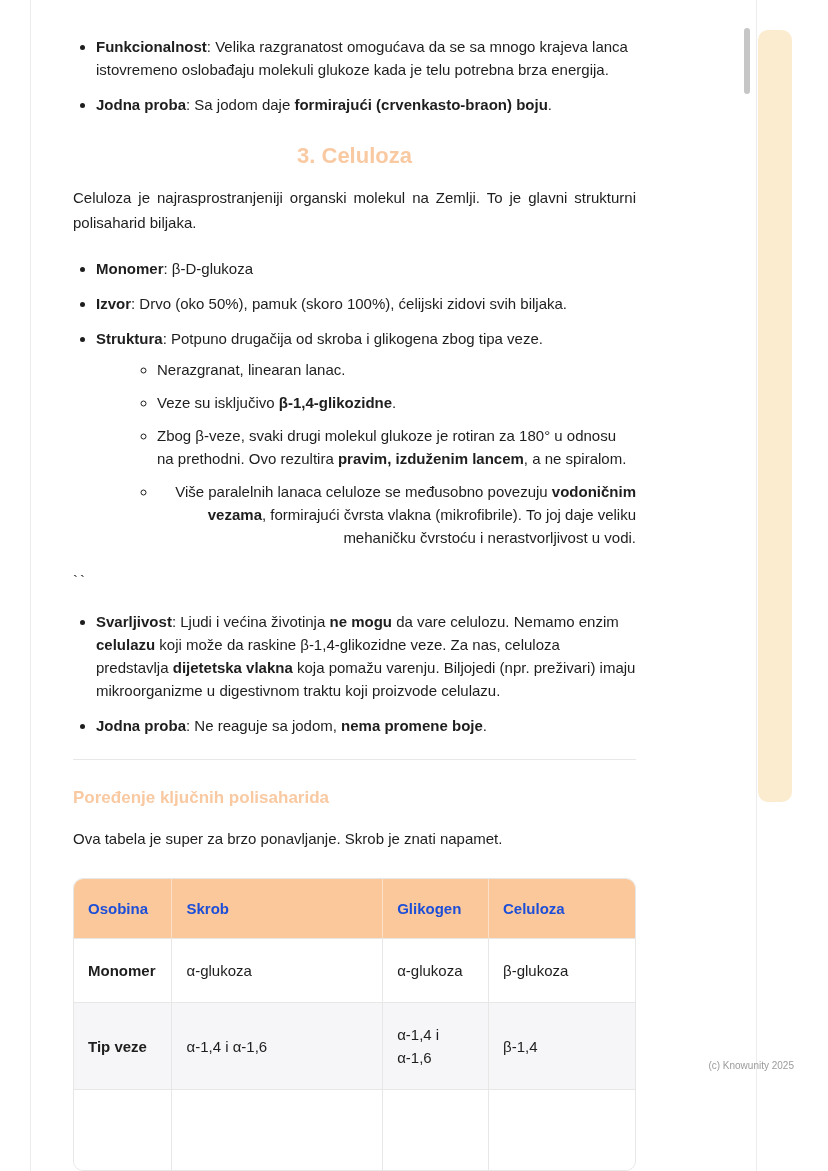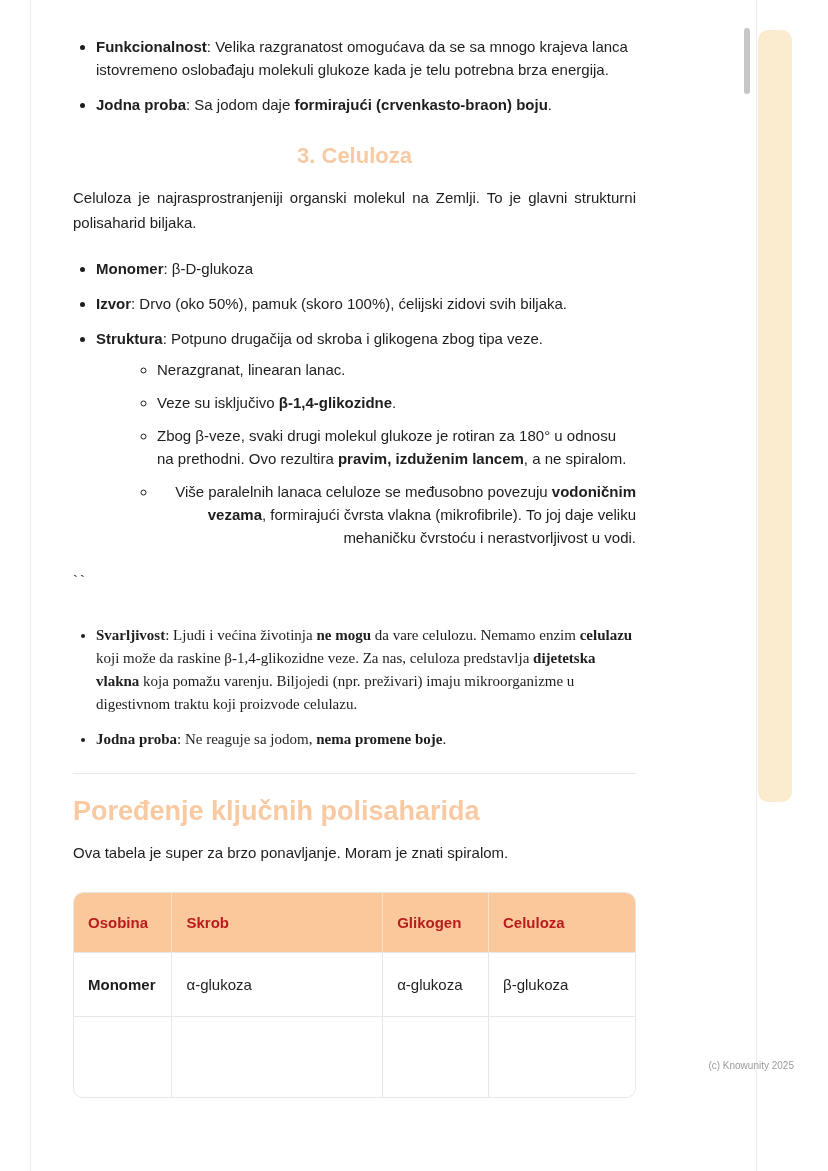--- a/index.html
+++ b/index.html
@@ -33,38 +33,38 @@
   ul.sublist { list-style: circle outside; padding-left: 33px; margin-top: 8px; }
   ul.sublist > li { margin-bottom: 10px; margin-left: 28px; }
   ul.sublist > li:last-child { margin-bottom: 0; text-align: right; }
   h3.sec-heading {
     font-size: 22px; line-height: 27px; font-weight: 700;
     color: #f9c9a2;
     margin: 26px 0 16px 0;
     text-align: center;
   }
   h2.sec-heading {
-    font-size: 27px; line-height: 31px; font-weight: 700;
+    font-size: 17px; line-height: 31px; font-weight: 700;
     color: #f9c9a2;
     margin: 22px 0 14px 0;
   }
   p.justified { text-align: justify; line-height: 25px; margin-bottom: 22px; }
   p.plain { margin-bottom: 28px; }
   .stray-marks { margin-top: 20px; letter-spacing: 2px; color: #1e1e1e; }
-  ul.second { margin-top: 32px; font-family: Liberation Serif, serif; }
+  ul.second { margin-top: 18px; }
   hr.divider { border: 0; border-top: 1px solid #e8e8e8; margin-top: 22px; }
   .table-wrap {
     width: 563px;
     border: 1px solid #e7e7e7;
     border-radius: 10px;
     overflow: hidden;
   }
   table { width: 100%; border-collapse: collapse; font-size: 15px; }
   th {
-    background: #fac89b; color: #b91c1c;
+    background: #fac89b; color: #1d4ed8;
     font-weight: 700; text-align: left;
     padding: 18px 14px;
     border-right: 1px solid rgba(255,255,255,0.45);
   }
   th:last-child { border-right: none; }
   td {
     padding: 20px 14px;
     border-top: 1px solid #e7e7e7;
     border-right: 1px solid #e7e7e7;
     vertical-align: middle;
@@ -128,21 +128,21 @@
 
     <ul class="blist second">
       <li><b>Svarljivost</b>: Ljudi i većina životinja <b>ne mogu</b> da vare celulozu. Nemamo enzim <b>celulazu</b> koji može da raskine β-1,4-glikozidne veze. Za nas, celuloza predstavlja <b>dijetetska vlakna</b> koja pomažu varenju. Biljojedi (npr. preživari) imaju mikroorganizme u digestivnom traktu koji proizvode celulazu.</li>
       <li><b>Jodna proba</b>: Ne reaguje sa jodom, <b>nema promene boje</b>.</li>
     </ul>
 
     <hr class="divider">
 
     <h2 class="sec-heading">Poređenje ključnih polisaharida</h2>
 
-    <p class="plain">Ova tabela je super za brzo ponavljanje. Moram je znati spiralom.</p>
+    <p class="plain">Ova tabela je super za brzo ponavljanje. Skrob je znati napamet.</p>
 
     <div class="table-wrap">
       <table>
         <colgroup>
           <col style="width:98px">
             <col style="width:212px">
             <col style="width:106px">
             <col style="width:147px">
         </colgroup>
         <thead>
@@ -153,20 +153,26 @@
             <th>Celuloza</th>
           </tr>
         </thead>
         <tbody>
           <tr>
             <td class="rowhead">Monomer</td>
             <td>α-glukoza</td>
             <td>α-glukoza</td>
             <td>β-glukoza</td>
           </tr>
+          <tr class="alt">
+            <td class="rowhead">Tip veze</td>
+            <td>α-1,4 i α-1,6</td>
+            <td>α-1,4 i α-1,6</td>
+            <td>β-1,4</td>
+          </tr>
           <tr class="partial-row">
             <td></td>
             <td></td>
             <td></td>
             <td></td>
           </tr>
         </tbody>
       </table>
     </div>
 

